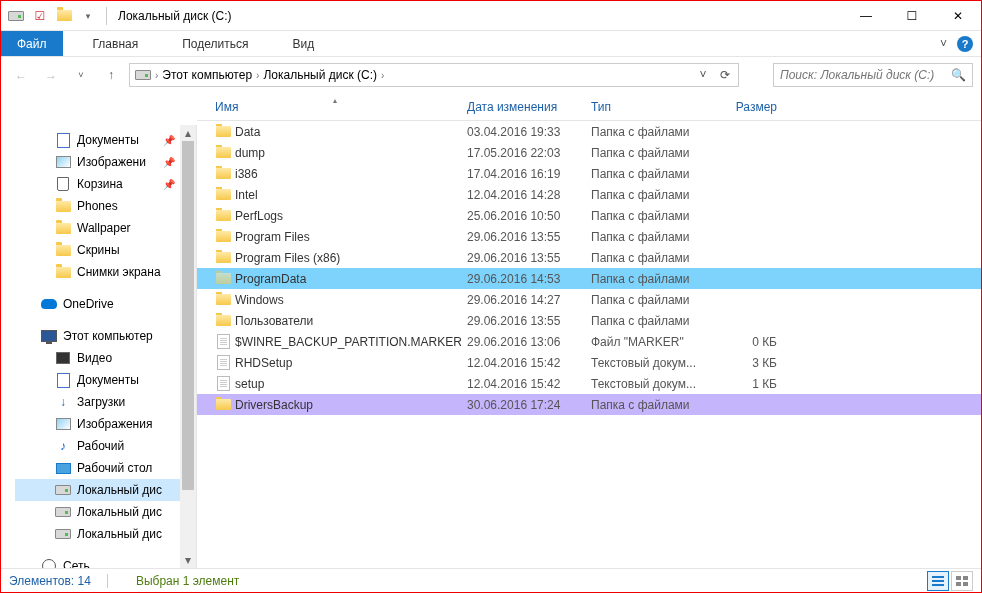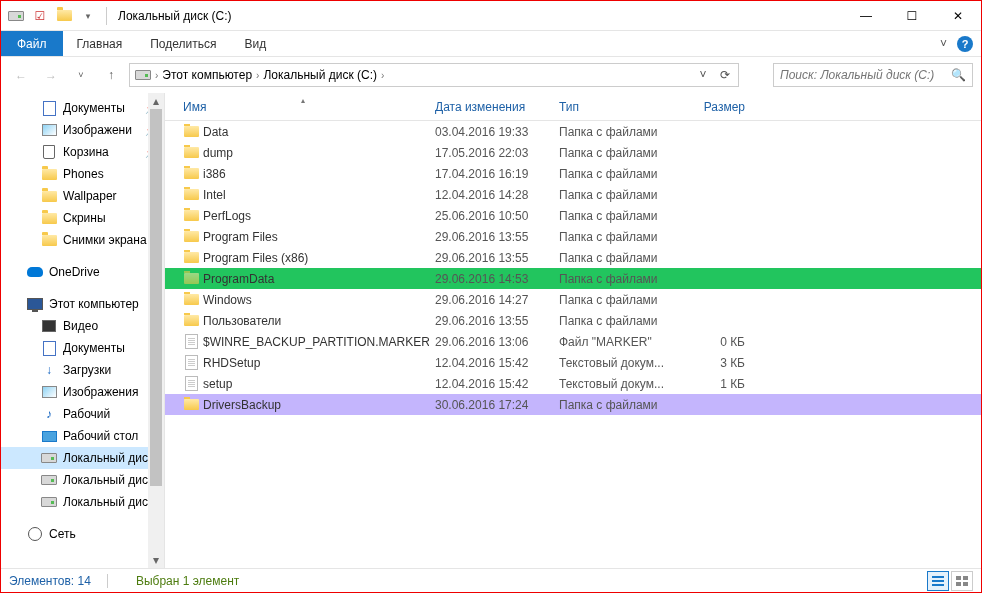--- a/index.html
+++ b/index.html
@@ -9,21 +9,21 @@
 .titlebar { height: 30px; display: flex; align-items: center; background: #fff; border-bottom: 1px solid #e5e5e5; }
 .titlebar .qat { display: flex; align-items: center; gap: 2px; padding: 0 4px; }
 .titlebar .qat .qicon { width: 22px; height: 22px; display: flex; align-items: center; justify-content: center; }
 .titlebar .title { margin-left: 8px; color: #000; }
 .titlebar .spacer { flex: 1; }
 .titlebar .wincontrols { display: flex; }
 .titlebar .wincontrols .wbtn { width: 46px; height: 30px; display: flex; align-items: center; justify-content: center; }
 .titlebar .sep { width:1px; height:18px; background:#ccc; margin:0 3px;}
 
 
-.ribbon { height: 26px; display: flex; align-items: stretch; border-bottom: 1px solid #e5e5e5; }
+.ribbon { height: 26px; display: flex; align-items: stretch; border-bottom: 1px solid #e5e5e5; gap: 16px; }
 .ribbon .file-tab { background: #1979ca; color: #fff; padding: 0 16px; display: flex; align-items: center; }
 .ribbon .tab { padding: 0 14px; display: flex; align-items: center; color: #333; }
 .ribbon .spacer { flex: 1; }
 .ribbon .right { display: flex; align-items: center; padding-right: 8px; gap: 10px; }
 .ribbon .chev { color:#555; }
 .ribbon .help { width:16px;height:16px;border-radius:50%;background:#1979ca;color:#fff;display:flex;align-items:center;justify-content:center;font-size:11px;font-weight:bold;}
 
 
 .navrow { height: 36px; display: flex; align-items: center; padding: 4px 8px; gap: 6px; }
 .navrow .navbtn { width: 24px; height: 24px; display: flex; align-items: center; justify-content: center; color: #555; }
@@ -31,21 +31,21 @@
 .addressbar { flex: 1; height: 24px; border: 1px solid #ccc; display: flex; align-items: center; padding: 0 2px; }
 .addressbar .crumb { display: flex; align-items: center; padding: 0 3px; height: 100%; }
 .addressbar .csep { color: #777; padding: 0 1px; font-size: 10px; }
 .addressbar .spacer { flex: 1; }
 .addressbar .abtn { width: 22px; height: 22px; display: flex; align-items: center; justify-content: center; color: #555; }
 .searchbox { width: 200px; height: 24px; border: 1px solid #ccc; display: flex; align-items: center; padding: 0 6px; color: #777; margin-left: 28px; }
 .searchbox input { border:none; outline:none; width:100%; font-style:italic; color:#888; }
 
 
 .body { flex: 1; display: flex; overflow: hidden; }
-.navpane { width: 164px; border-right: 1px solid #e5e5e5; overflow-y: auto; padding: 4px 0; position:relative; }
+.navpane { width: 196px; border-right: 1px solid #e5e5e5; overflow-y: auto; padding: 4px 14px; position:relative;margin-top:32px; }
 .navpane .item { display: flex; align-items: center; height: 22px; padding-left: 26px; gap: 6px; white-space: nowrap; overflow:hidden;}
 .navpane .item.depth2 { padding-left: 40px; }
 .navpane .item.selected { background: #cce8ff; }
 .navpane .item .pin { margin-left: auto; margin-right: 6px; color: #888; font-size: 10px; }
 .navpane .section-gap { height: 10px; }
 .navpane .scrollbar { position:absolute; right:0; top:0; width:16px; height:100%; background:#f0f0f0; display:flex; flex-direction:column; }
 .navpane .scrollbar .arr{height:16px;display:flex;align-items:center;justify-content:center;color:#666;}
 .navpane .scrollbar .track{flex:1;position:relative;}
 .navpane .scrollbar .thumb{position:absolute;left:2px;right:2px;top:0;height:85%;background:#c2c2c2;}
 
@@ -53,21 +53,21 @@
 .colheaders { height: 28px; display: flex; align-items: center; border-bottom: 1px solid #e5e5e5; color: #1e61a7; padding-left:12px;}
 .colheaders .col { padding: 0 6px; position:relative; }
 .colheaders .col.name { width: 252px; }
 .colheaders .col.date { width: 124px; }
 .colheaders .col.type { width: 118px; }
 .colheaders .col.size { width: 80px; text-align:right; }
 .colheaders .sortarrow { position:absolute; top:-4px; left:50%; transform:translateX(-50%); font-size:8px; color:#777;}
 
 .filelist { flex: 1; overflow: auto; }
 .row { display: flex; align-items: center; height: 21px; padding-left:12px;}
-.row.hover-state { background: #22c55e; }
+.row.hover-state { background: #7dd3fc; }
 .row.selected { background: #c4b5fd; }
 .row .cell { padding: 0 6px; white-space: nowrap; overflow: hidden; text-overflow: ellipsis; color:#333;}
 .row .cell.name { width: 252px; display: flex; align-items: center; gap: 4px; }
 .row .cell.date { width: 124px; color:#555;}
 .row .cell.type { width: 118px; color:#555;}
 .row .cell.size { width: 80px; text-align: right; color:#555;}
 
 
 .statusbar { height: 24px; border-top: 1px solid #e5e5e5; display: flex; align-items: center; padding: 0 8px; color: #1e61a7; }
 .statusbar .sect { margin-right: 16px; }

